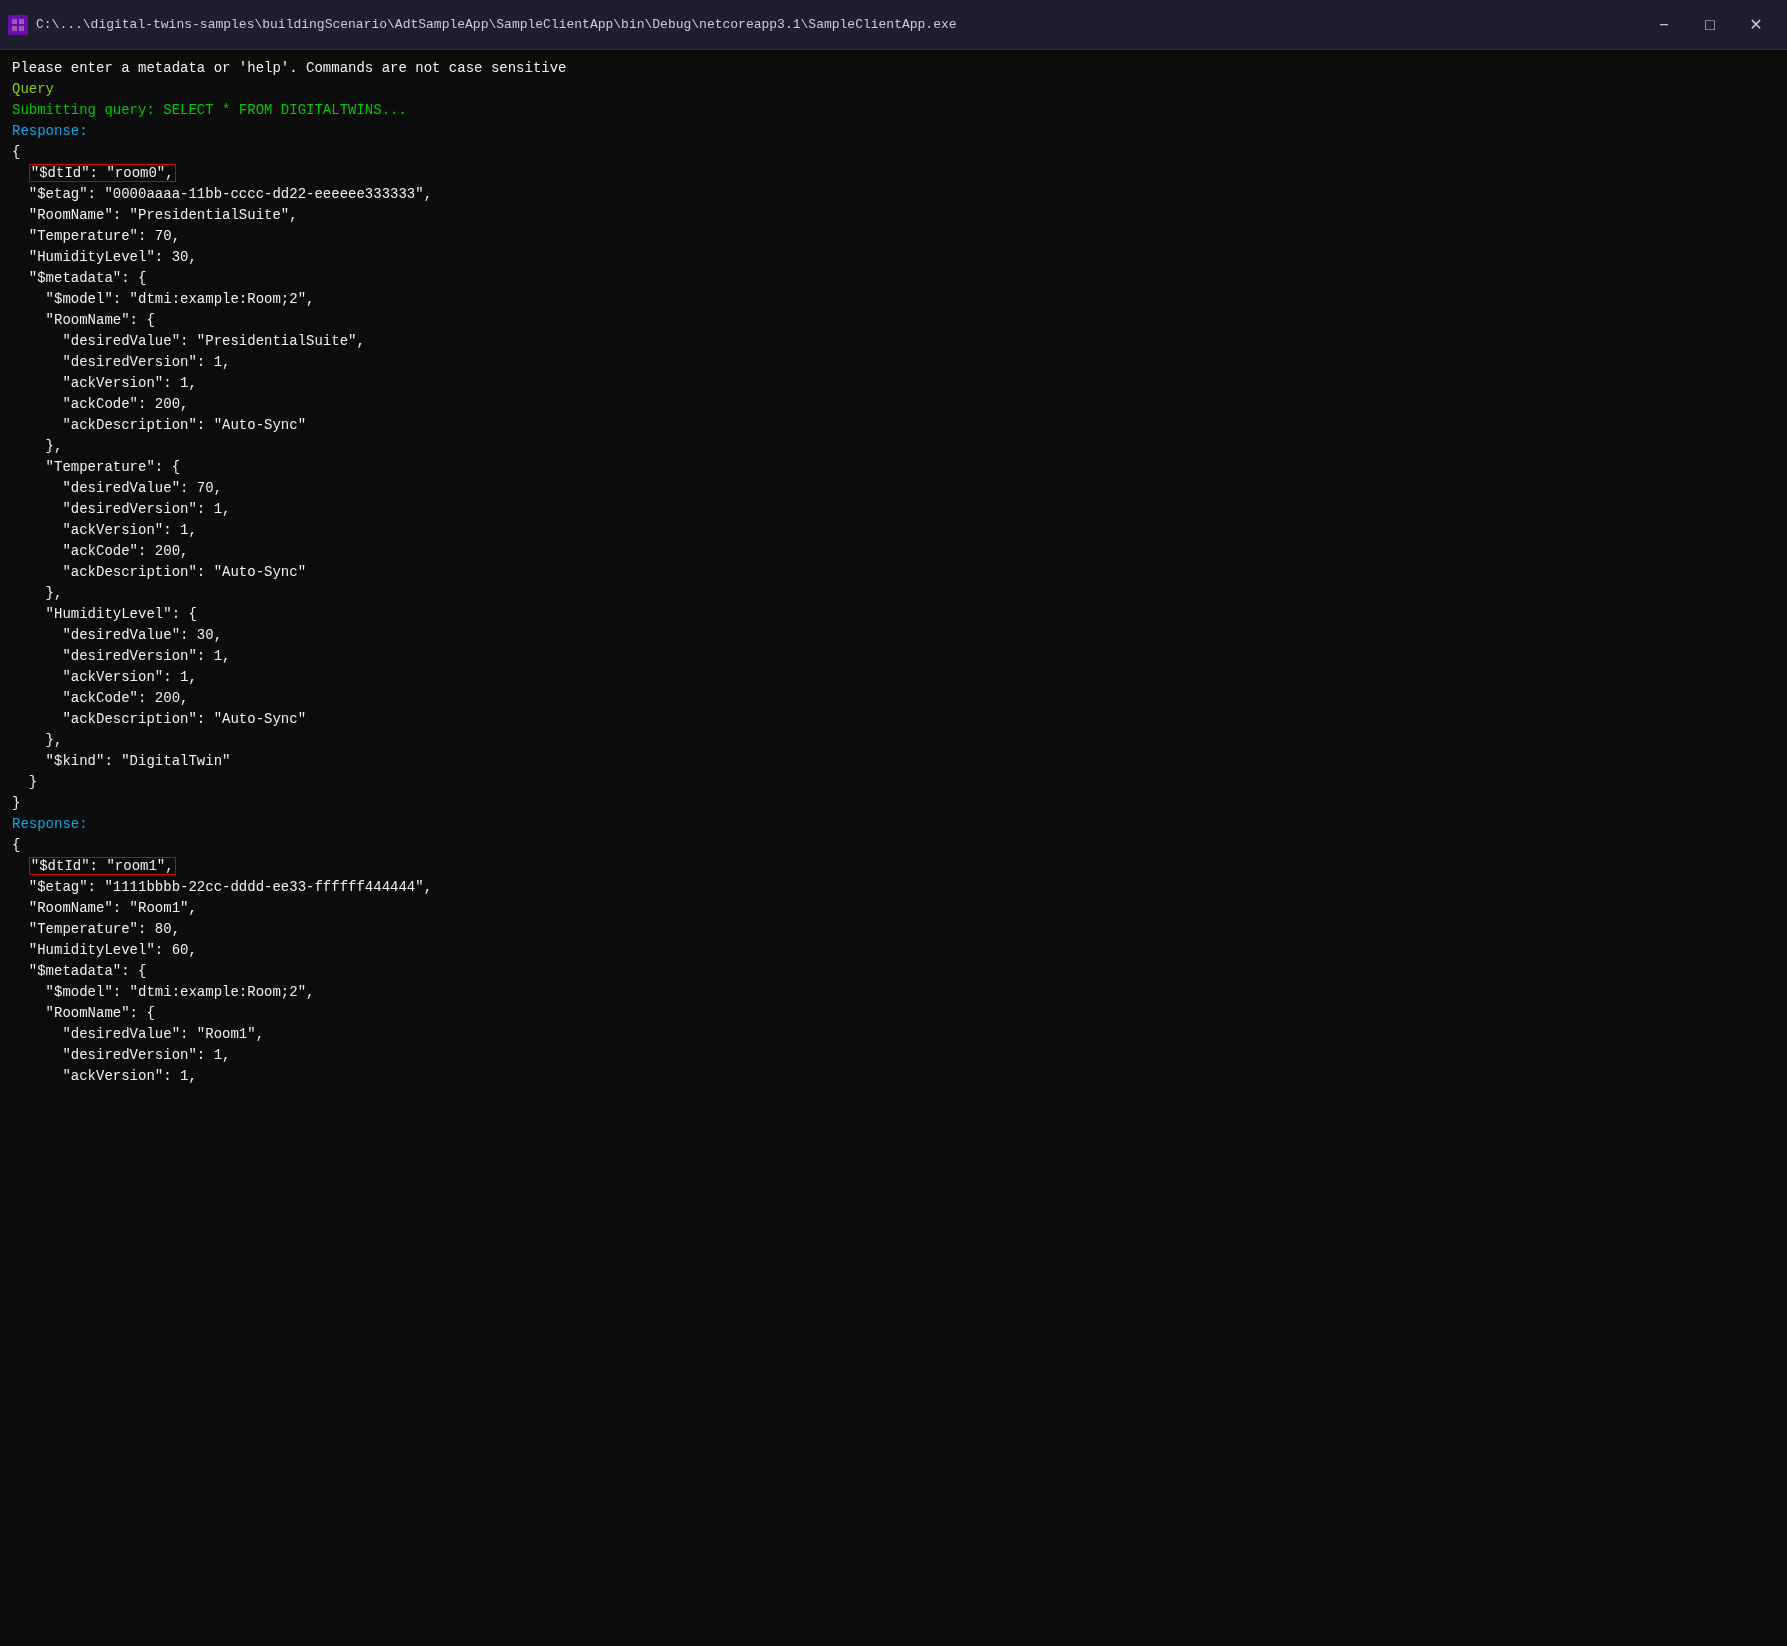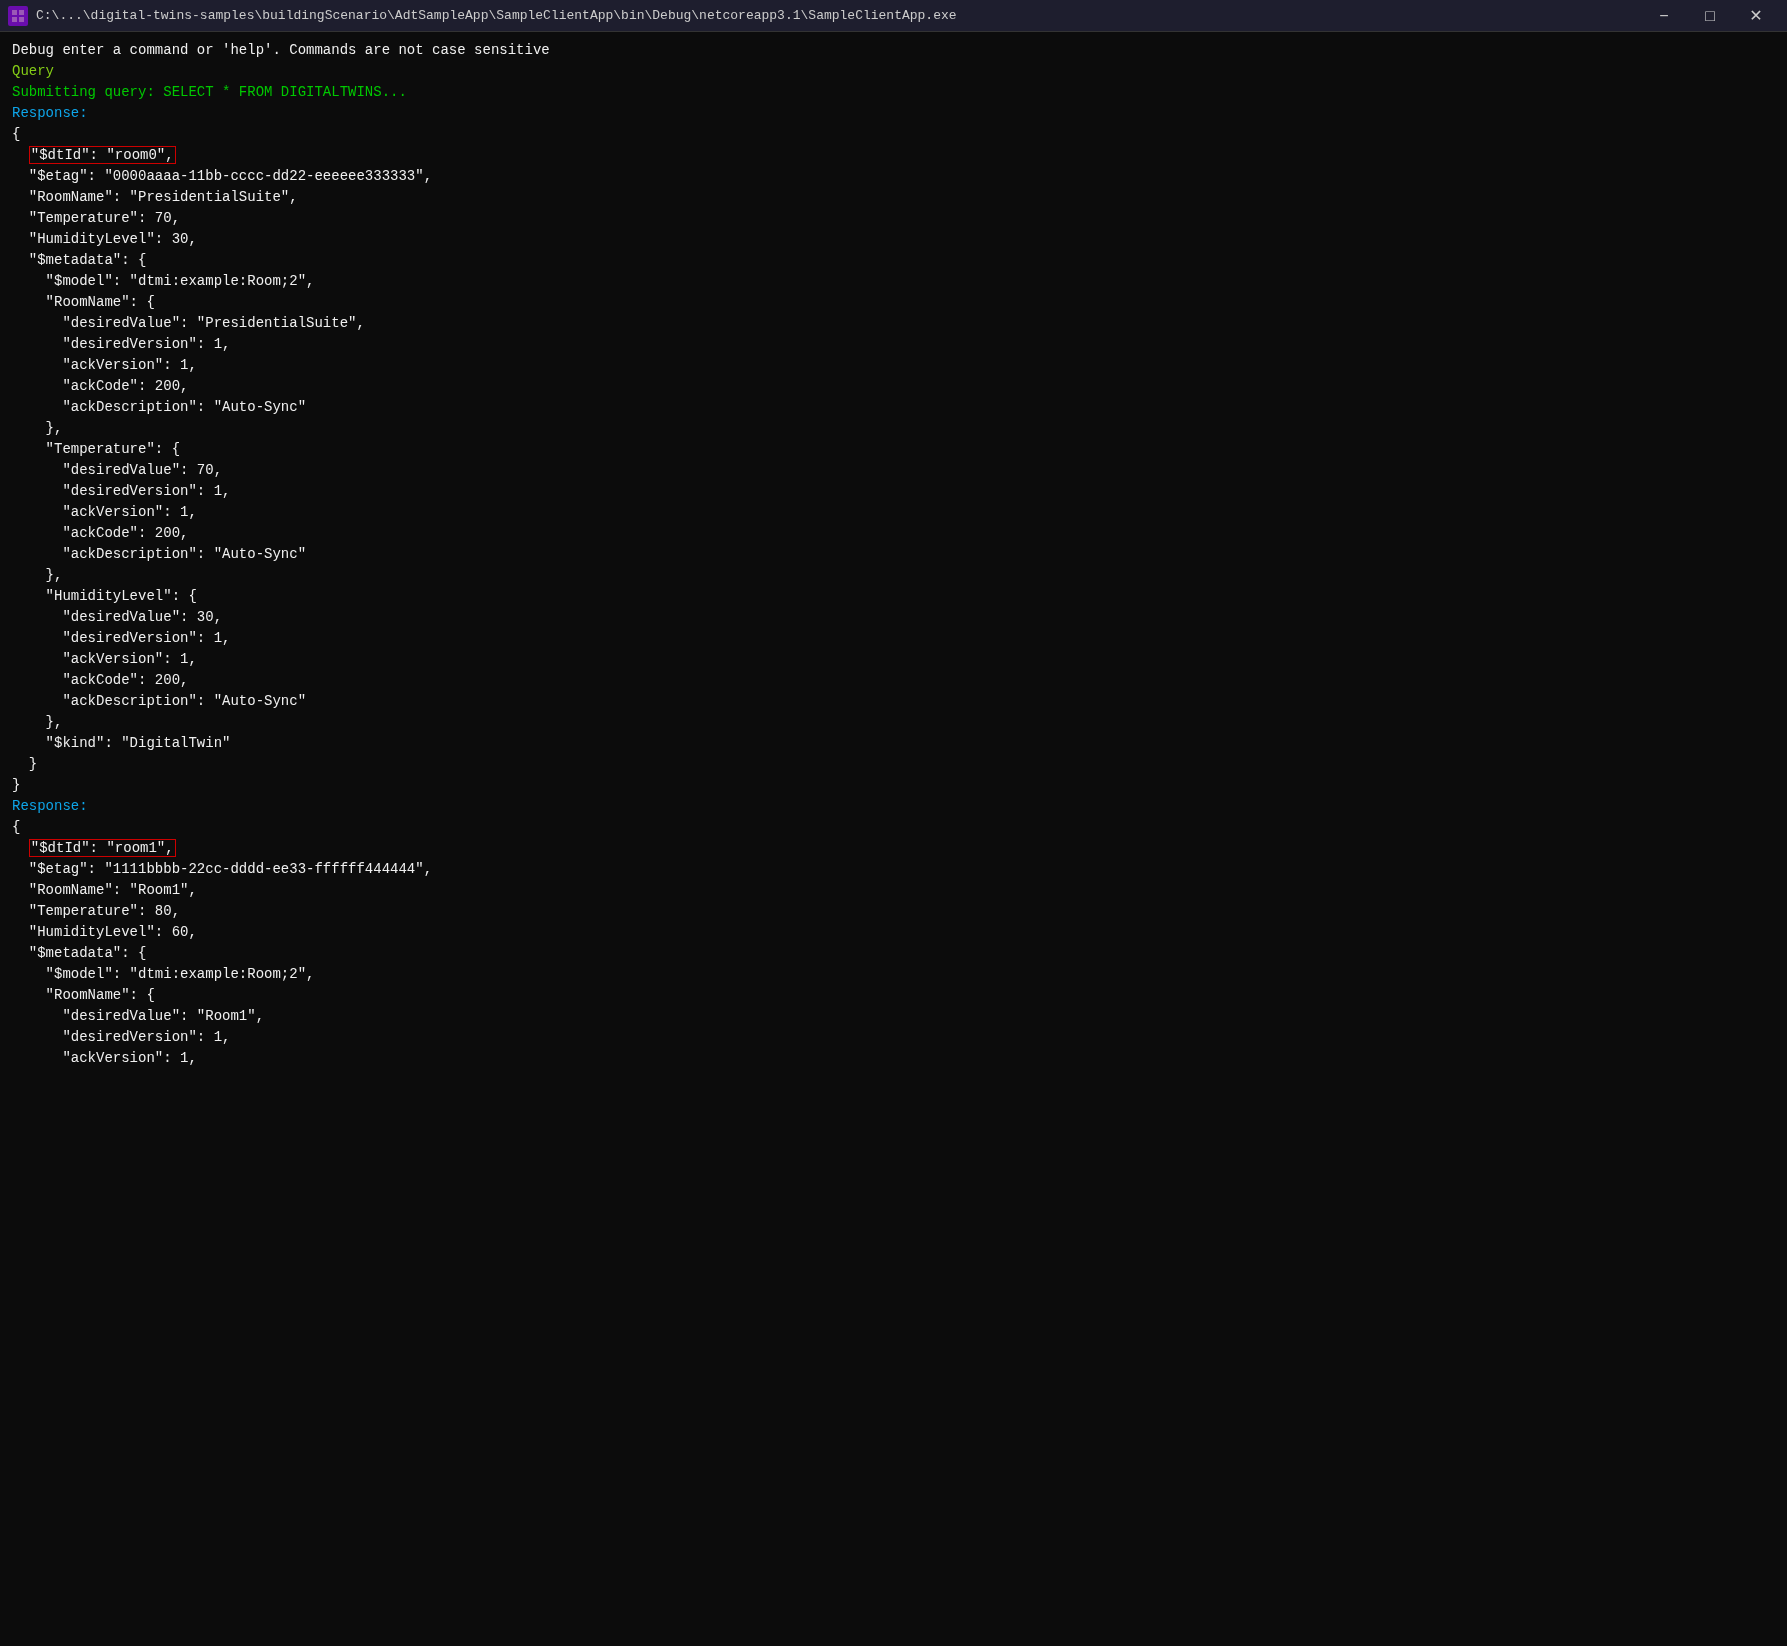--- a/index.html
+++ b/index.html
@@ -14,21 +14,21 @@
     }
     .window {
       width: 1787px;
       height: 1646px;
       background: #0c0c0c;
       display: flex;
       flex-direction: column;
     }
     .titlebar {
       background: #1e1e2e;
-      height: 32px;
+      height: 50px;
       display: flex;
       align-items: center;
       padding: 0 8px;
       flex-shrink: 0;
       border-bottom: 1px solid #333;
     }
     .titlebar-icon {
       width: 20px;
       height: 20px;
       margin-right: 8px;
@@ -100,21 +100,21 @@
     </div>
     <span class="titlebar-text">C:\...\digital-twins-samples\buildingScenario\AdtSampleApp\SampleClientApp\bin\Debug\netcoreapp3.1\SampleClientApp.exe</span>
     <div class="titlebar-controls">
       <button class="titlebar-btn">−</button>
       <button class="titlebar-btn">□</button>
       <button class="titlebar-btn close">✕</button>
     </div>
   </div>
 
   <div class="terminal">
-    <div class="line-white">Debug enter a command or 'help'. Commands are not case sensitive</div>
+    <div class="line-white">Please enter a metadata or 'help'. Commands are not case sensitive</div>
     <div class="line-yellow">Query</div>
     <div class="line-green">Submitting query: SELECT * FROM DIGITALTWINS...</div>
     <div class="line-cyan">Response:</div>
     <div class="line-white">{</div>
 
     <div class="line-white">
       &nbsp;&nbsp;<span class="highlighted-box">"$dtId": "room0",</span>
     </div>
     <div class="line-white">&nbsp;&nbsp;"$etag": "0000aaaa-11bb-cccc-dd22-eeeeee333333",</div>
     <div class="line-white">&nbsp;&nbsp;"RoomName": "PresidentialSuite",</div>

